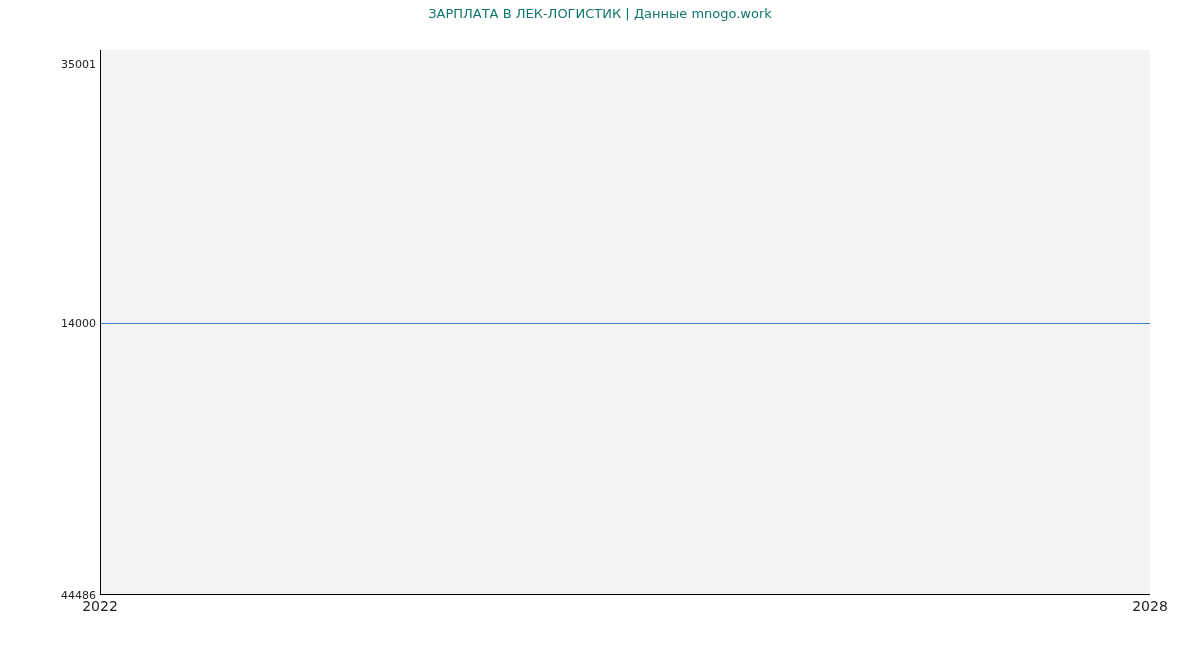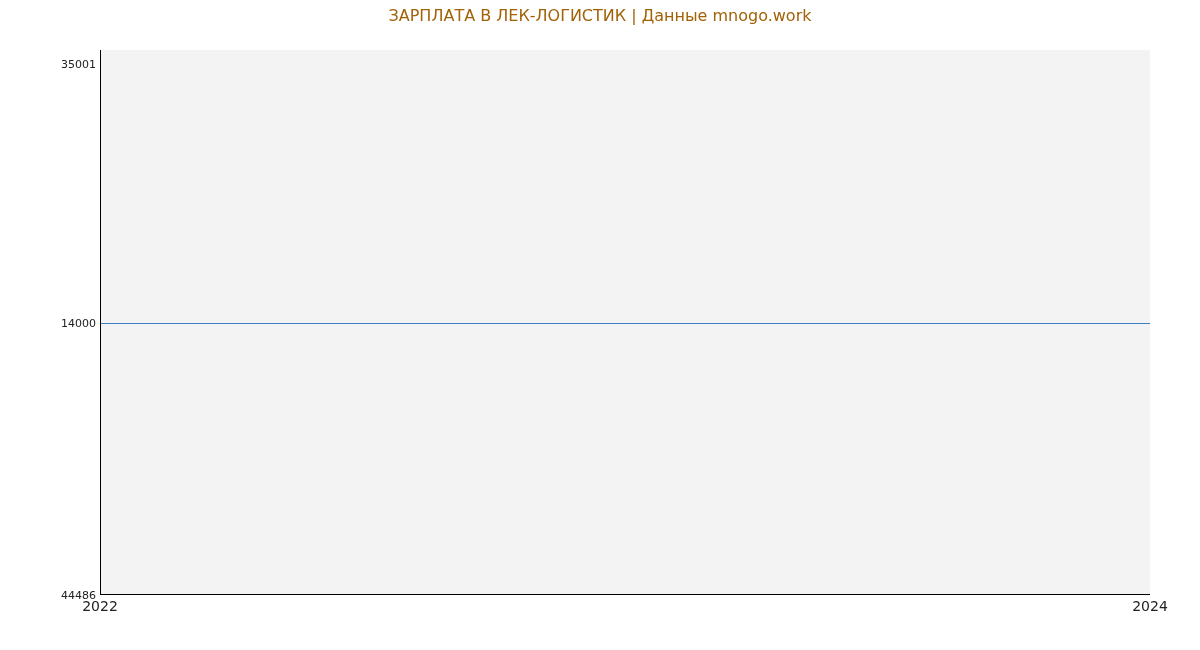--- a/index.html
+++ b/index.html
@@ -10,22 +10,22 @@
     font-family: "DejaVu Sans", Arial, sans-serif;
     background: #ffffff;
     position: relative;
   }
   .title {
     position: absolute;
     top: 6px;
     left: 0;
     width: 1200px;
     text-align: center;
-    font-size: 16px;
-    color: #a16207;
+    font-size: 13px;
+    color: #0f766e;
   }
   .plot-area {
     position: absolute;
     left: 100px;
     top: 50px;
     width: 1050px;
     height: 545px;
     background: #f3f3f3;
     border-left: 1px solid #000;
     border-bottom: 1px solid #000;
@@ -62,13 +62,13 @@
 
 <div class="plot-area">
   <div class="plot-line" id="line0" style="top: 272.5px; border-top-color: rgb(59, 127, 196);"></div>
 </div>
 
 <div class="ytick" id="yt0" style="top: 595px;">44486</div>
 <div class="ytick" id="yt1" style="top: 322.5px;">14000</div>
 <div class="ytick" id="yt2" style="top: 64px;">35001</div>
 
 <div class="xtick" id="xt0" style="left: 100px;">2022</div>
-<div class="xtick" id="xt1" style="left: 1150px;">2024</div>
+<div class="xtick" id="xt1" style="left: 1150px;">2028</div>
 
 </body></html>

